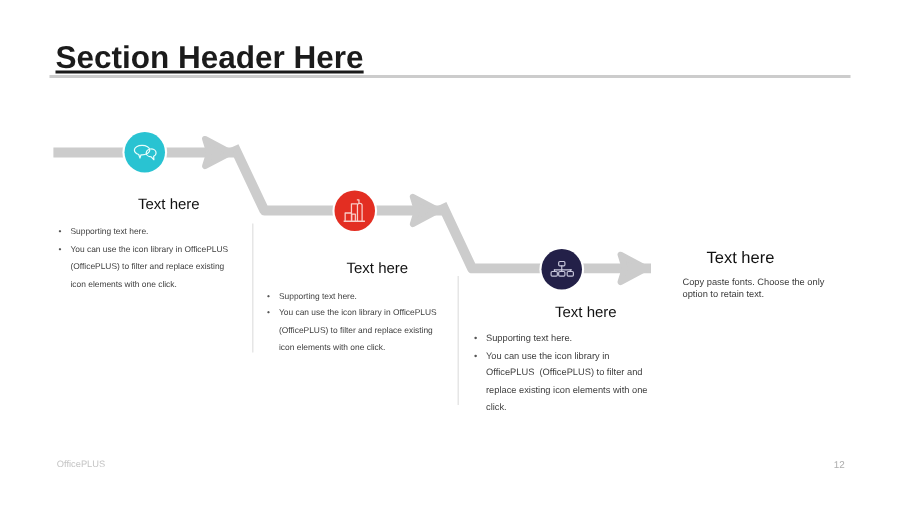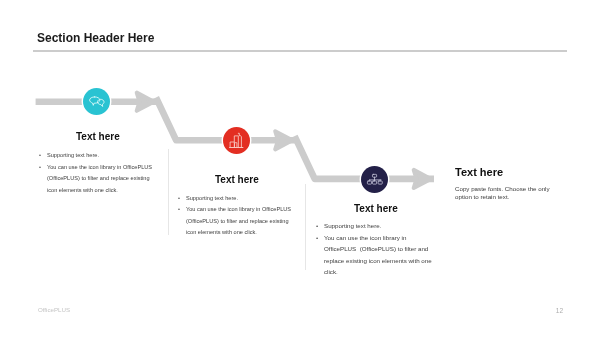--- a/index.html
+++ b/index.html
@@ -1,30 +1,30 @@
 <!DOCTYPE html>
 <html><head>
 <meta charset="utf-8">
 <style>
   html,body{margin:0;padding:0;background:#fff;}
   body{width:600px;height:337px;font-family:"Liberation Sans",sans-serif;overflow:hidden;
        -webkit-font-smoothing:antialiased;}
   .slide{position:relative;width:600px;height:337px;background:#fff;overflow:hidden;}
 
-  .hdr{position:absolute;left:37px;top:27.8px;font-size:12px;font-weight:bold;color:#1b1b1b;
-       line-height:21px;white-space:nowrap;}
+  .hdr{position:absolute;left:37px;top:27.8px;font-size:21px;font-weight:bold;color:#1b1b1b;
+       line-height:21px;white-space:nowrap;text-decoration:underline;}
   .rule{position:absolute;left:33px;top:50.4px;width:534px;height:1.2px;background:#cccccc;}
 
   svg.flow{position:absolute;left:0;top:0;width:600px;height:337px;pointer-events:none;}
 
   .node{position:absolute;width:27px;height:27px;border-radius:50%;
         box-shadow:0 0 0 1.4px #fff;}
   .node svg{position:absolute;left:0;top:0;width:27px;height:27px;}
-  .ctitle{position:absolute;font-size:10px;font-weight:bold;color:#111;white-space:nowrap;
-          line-height:11px;}
+  .ctitle{position:absolute;font-size:10px;font-weight:normal;color:#111;white-space:nowrap;
+          line-height:11px;margin-left:16px;}
   .ctitle.big{font-size:11px;line-height:12px;}
   .blist{position:absolute;font-size:5.6px;color:#404040;line-height:11.55px;white-space:pre;}
   .brow{position:relative;padding-left:8px;}
   .brow .bdot{position:absolute;left:0;top:0;width:8px;text-align:left;color:#555;}
   .plain{position:absolute;font-size:6.2px;color:#3b3b3b;line-height:8.3px;}
 
   .vdiv{position:absolute;width:1px;background:#e6e6e6;}
 
   .foot-l{position:absolute;left:37.9px;top:306px;font-size:6.2px;color:#c4c4c4;line-height:8px;}
   .foot-r{position:absolute;left:555.8px;top:306.8px;font-size:6.6px;color:#adadad;line-height:8px;}

